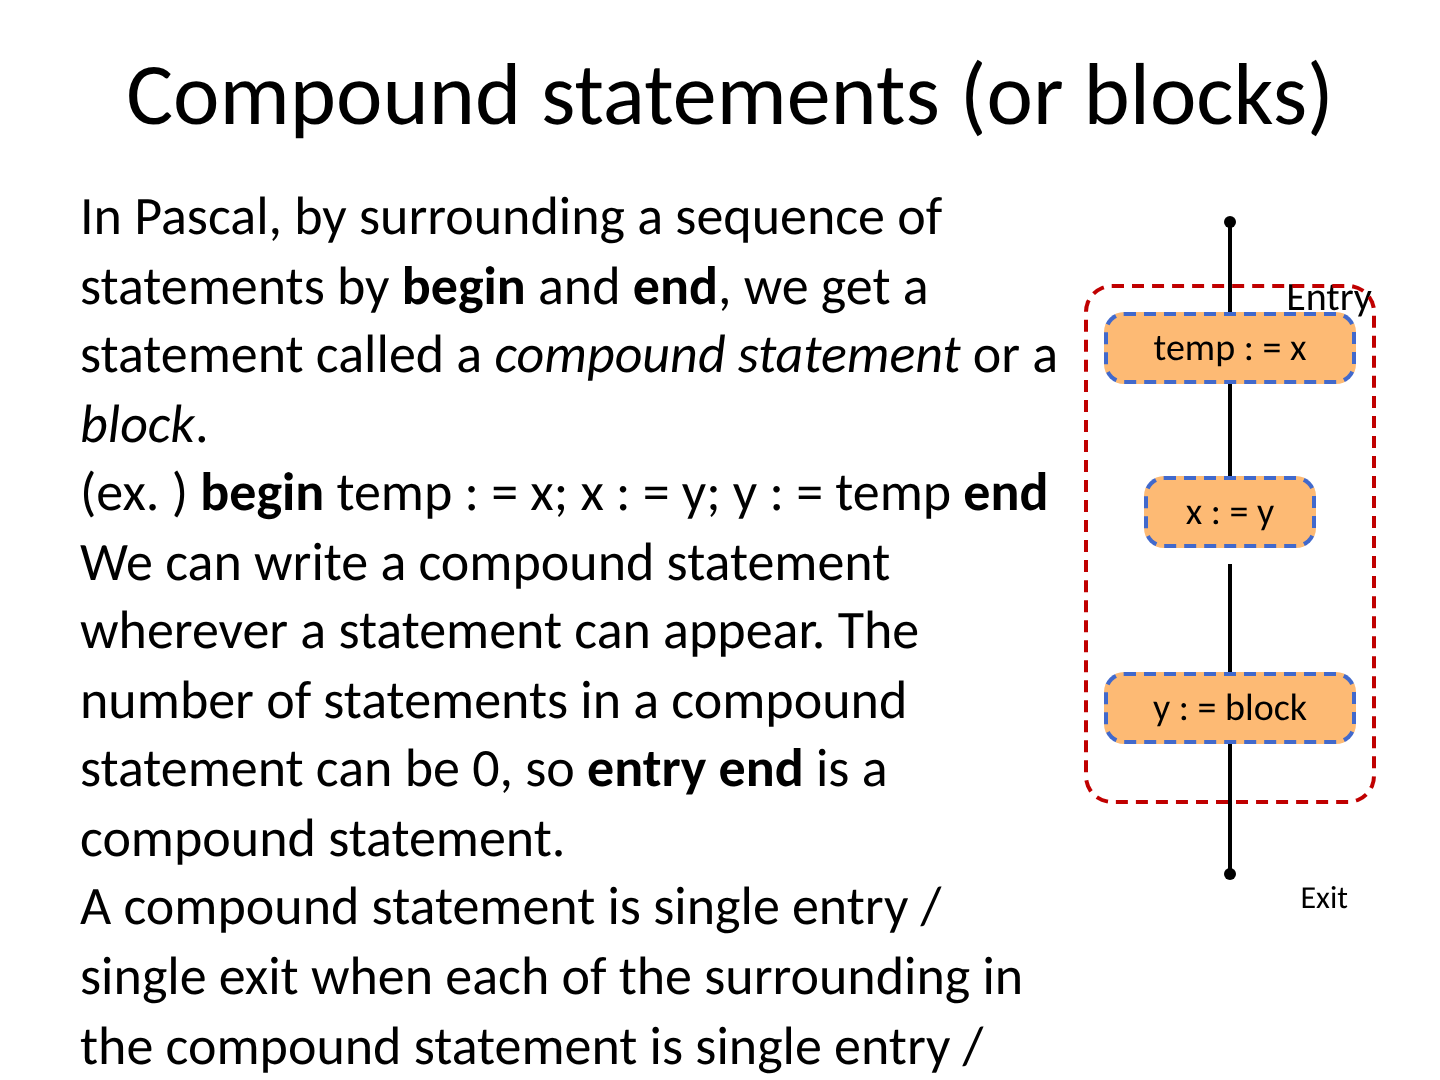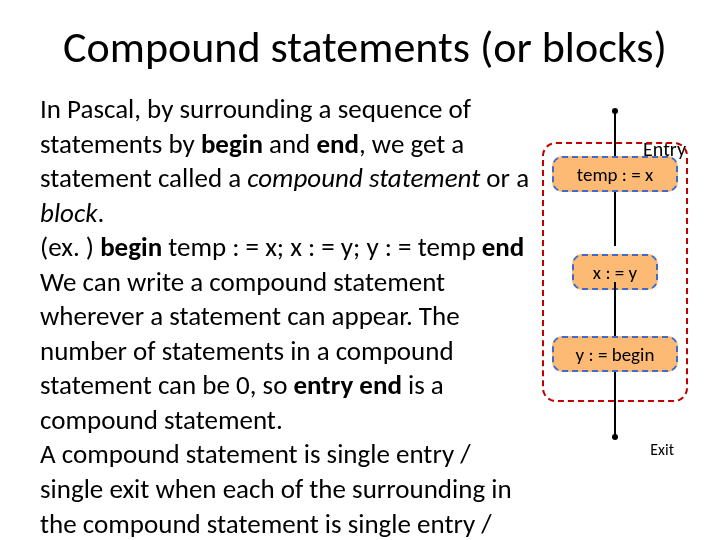--- a/index.html
+++ b/index.html
@@ -69,21 +69,21 @@
     height: 36px;
     border: 2px dashed #4169cc;
     border-radius: 10px;
     font-size: 19px;
     display: flex;
     align-items: center;
     justify-content: center;
     background: #fdba74;
   }
   .n1 { top: 62px; }
-  .n2 { top: 160px; left: 32px; right: 32px; text-align: right; }
+  .n2 { top: 144px; left: 32px; right: 32px; text-align: right; }
   .n3 { top: 242px; }
   .dot {
     position: absolute;
     width: 6px;
     height: 6px;
     background: #000;
     border-radius: 50%;
     left: 50%;
     margin-left: -3px;
   }
@@ -119,20 +119,20 @@
       <div class="entry-label">Entry</div>
       <div class="dot d-top"></div>
       <div class="line l1"></div>
 
       <div class="outer-box"></div>
 
       <div class="node n1">temp : = x</div>
       <div class="line l2"></div>
       <div class="node n2">x : = y</div>
       <div class="line l3"></div>
-      <div class="node n3">y : = begin</div>
+      <div class="node n3">y : = block</div>
       <div class="line l4"></div>
 
       <div class="dot d-bot"></div>
       <div class="exit-label">Exit</div>
     </div>
   </div>
 </div>
 
 </body></html>

